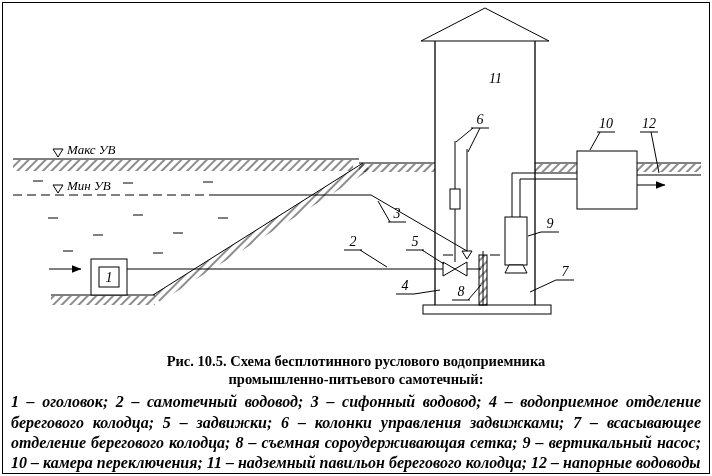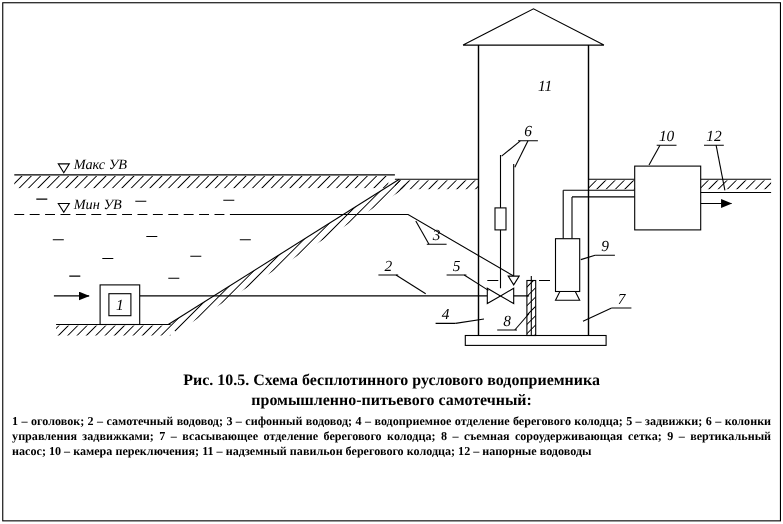--- a/index.html
+++ b/index.html
@@ -21,25 +21,26 @@
     fill: #000;
   }
   svg text.lvl { font-size: 13px; }
   .s  { stroke: #000; fill: none; }
   .sw { stroke: #000; fill: #fff; }
   .caption {
     text-align: center;
     font-weight: bold;
     font-size: 14.5px;
     line-height: 1.22;
-    margin-top: 5px;
+    margin-top: 20px;
   }
   .legend {
     font-weight: bold;
-    font-size: 11px;
+    font-style: italic;
+    font-size: 16px;
     line-height: 1.26;
     text-align: justify;
     margin: 4px 8px 0 8px;
   }
 </style>
 </head>
 <body>
 
 <div class="page">
 

